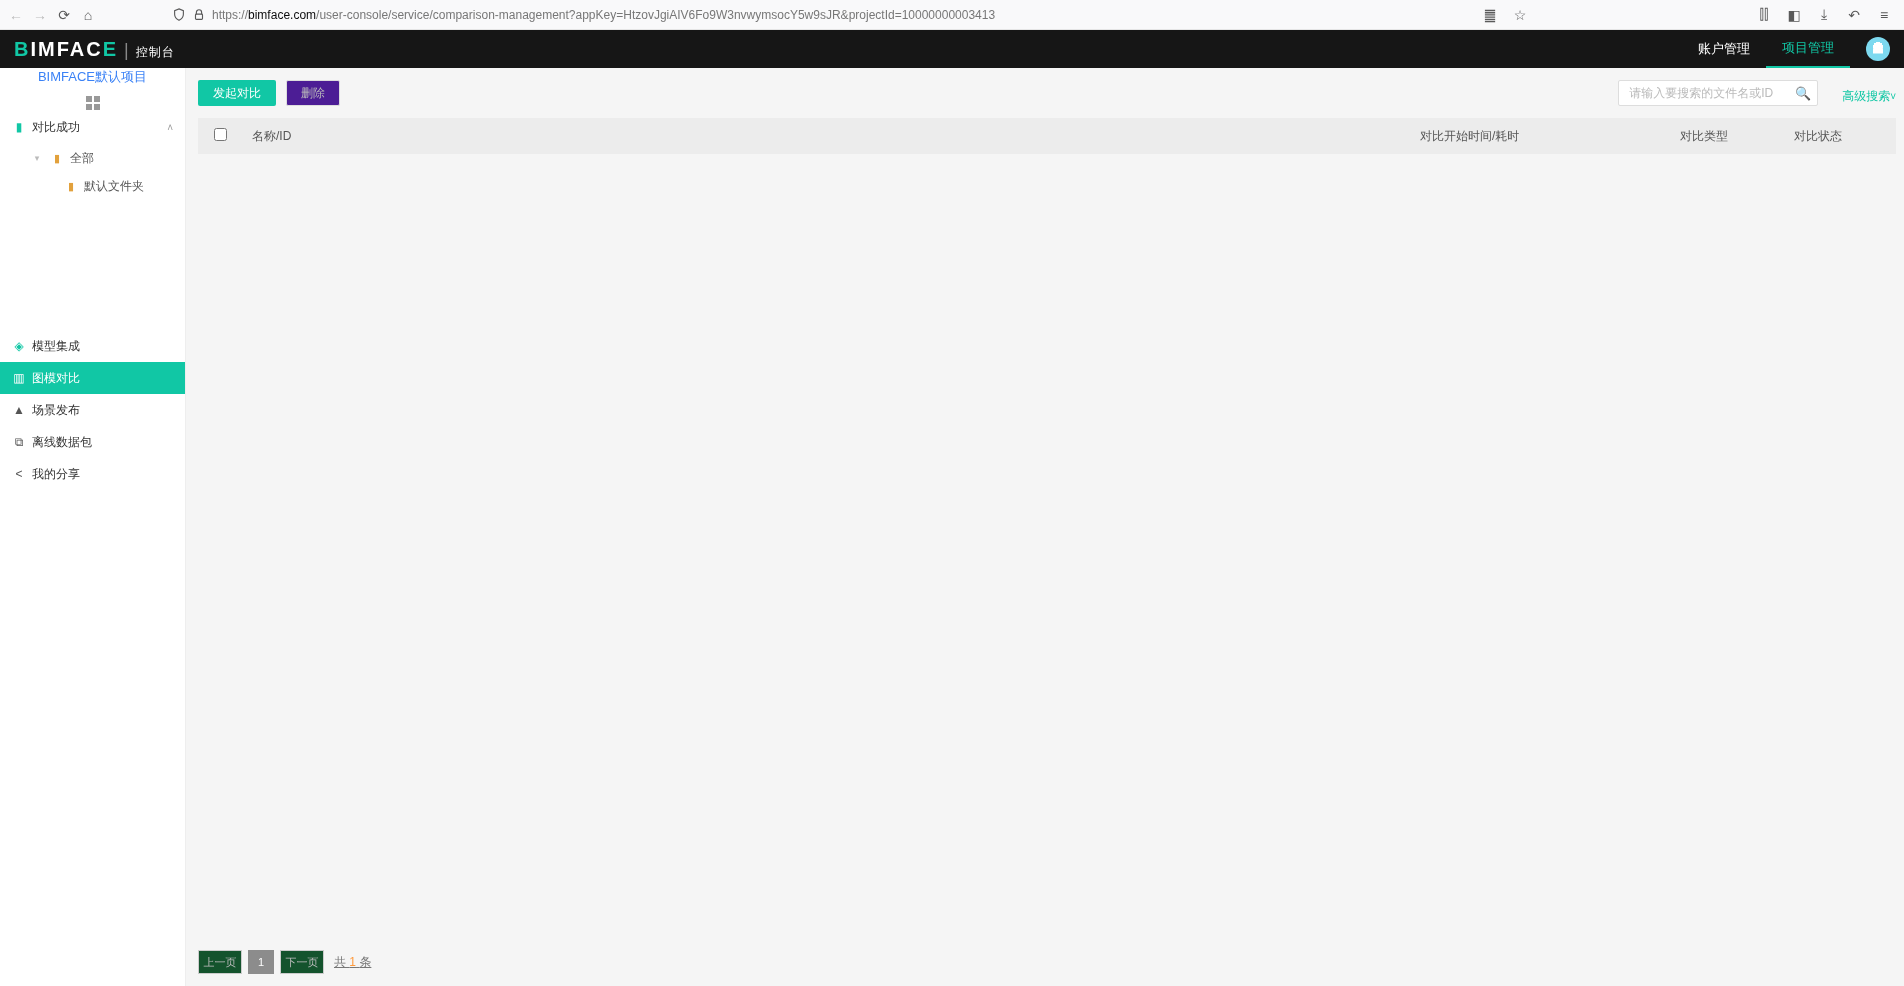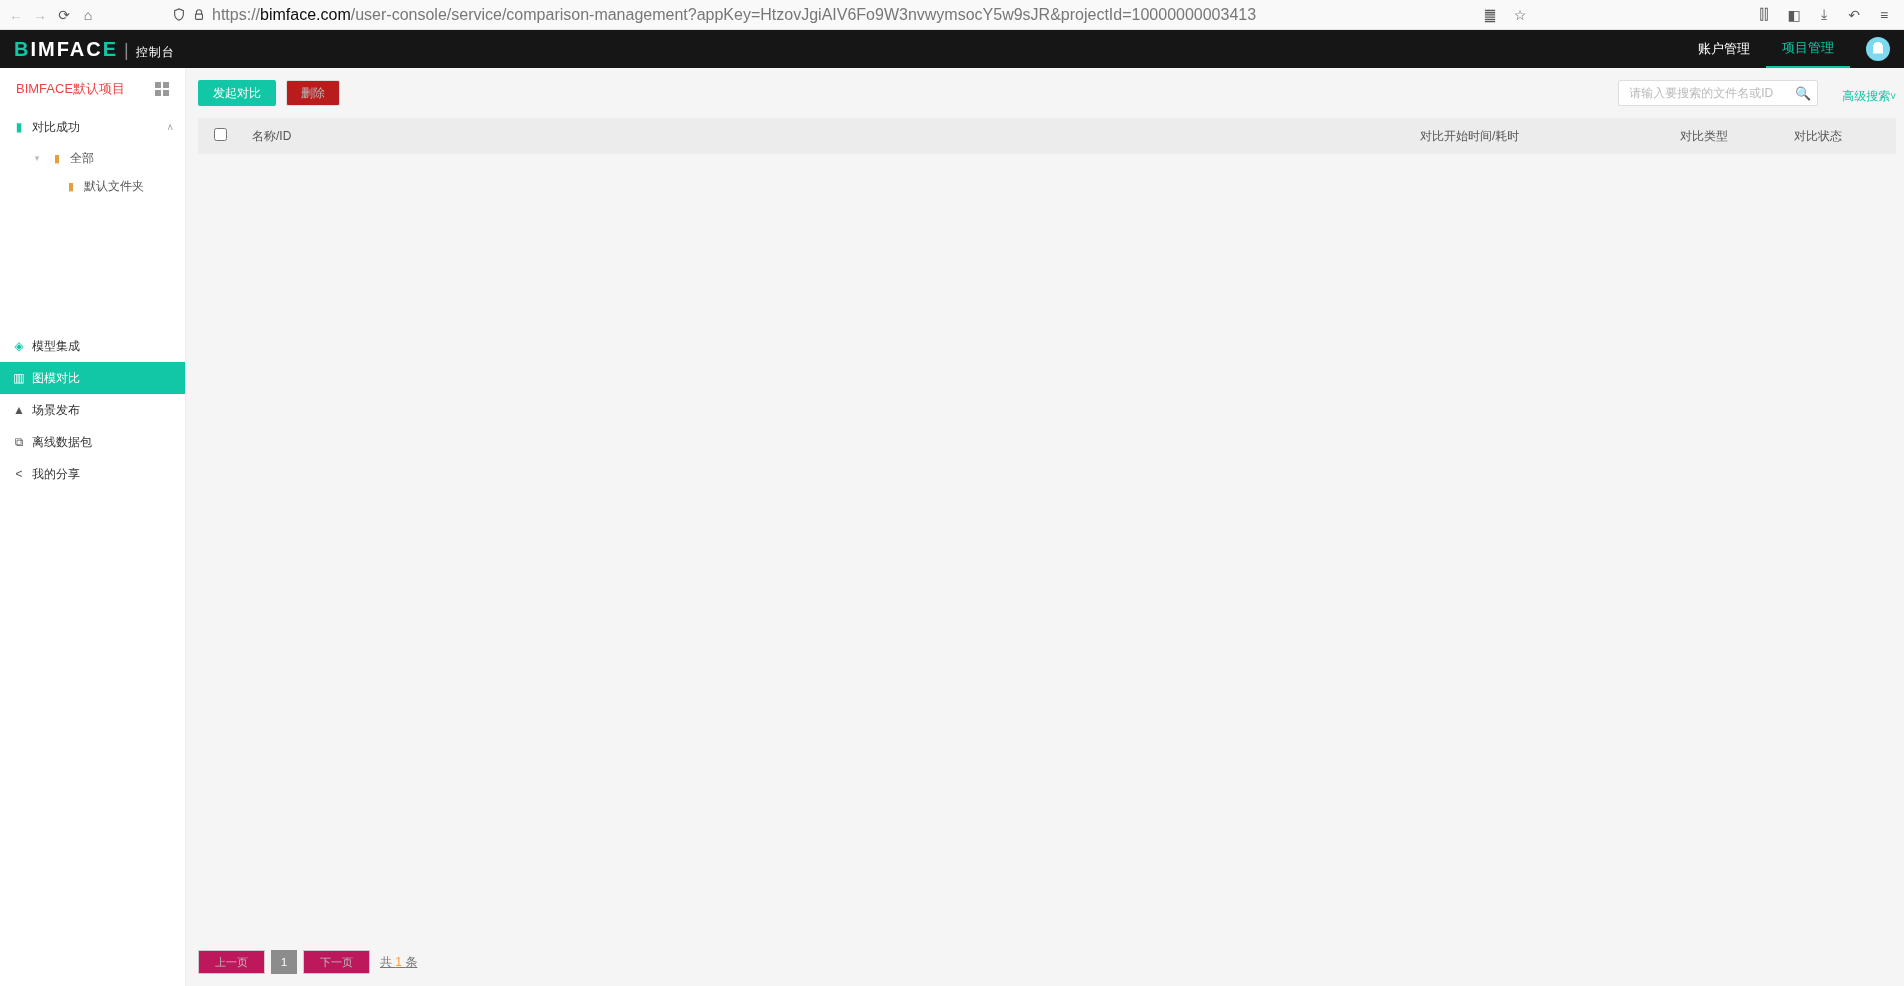--- a/index.html
+++ b/index.html
@@ -5,21 +5,21 @@
 * { margin: 0; padding: 0; box-sizing: border-box; font-family: -apple-system, "Segoe UI", "Microsoft YaHei", sans-serif; }
 body { background: #f5f5f5; width: 1904px; height: 986px; overflow: hidden; }
 
 
 .browser-bar { height: 30px; background: #f9f9fa; display: flex; align-items: center; padding: 0 8px; gap: 8px; border-bottom: 1px solid #e5e5e5; }
 .br-ico { width: 16px; height: 16px; display: inline-flex; align-items: center; justify-content: center; color: #5a5a5a; font-size: 14px; cursor: pointer; }
 .br-ico.disabled { color: #bbb; cursor: default; }
 .url-wrap { flex: 1; display: flex; align-items: center; padding: 0 8px; height: 22px; border-radius: 4px; margin-left: 60px; }
 .url-lock { width: 14px; height: 14px; margin-right: 6px; color: #5a5a5a; display:flex; align-items:center; justify-content:center;}
 .url-shield { width: 14px; height: 14px; margin-right: 6px; color: #5a5a5a; display:flex; align-items:center; justify-content:center;}
-.url-text { font-size: 16px; color: #777; white-space: nowrap; }
+.url-text { font-size: 12px; color: #777; white-space: nowrap; }
 .url-host { color: #0c0c0d; }
 .right-icons { display: flex; align-items: center; gap: 14px; padding-right: 4px; }
 
 
 .app-header { height: 38px; background: #161616; display: flex; align-items: center; padding: 12px 14px; color: #fff; }
 .logo { display: flex; align-items: baseline; font-weight: 400; letter-spacing: 1px; }
 .logo-bim { font-family: "Arial Black", Arial, sans-serif; font-size: 20px; letter-spacing: 2px; font-weight: 600; }
 .logo-bim .b-cyan { color: #11c7a5; }
 .logo-divider { color: #888; margin: 0 6px; font-size: 18px; }
 .logo-sub { font-size: 12px; color: #fff; }
@@ -27,21 +27,21 @@
 .header-link { font-size: 13px; color: #fff; padding: 0 16px; line-height: 36px; cursor: pointer; }
 .header-link.active { color: #11c7a5; border-bottom: 2px solid #11c7a5; }
 .avatar { width: 24px; height: 24px; border-radius: 50%; background: radial-gradient(circle at 50% 40%, #fff 0 25%, #7dd9ef 25% 100%); margin-left: 16px; cursor:pointer; position:relative; }
 .avatar::after{content:"";position:absolute;left:50%;top:50%;transform:translate(-50%,-55%);width:10px;height:10px;background:#fff;border-radius:50% 50% 0 0 / 60% 60% 0 0;}
 
 
 .app-body { display: flex; height: calc(986px - 30px - 38px); }
 
 
 .sidebar { width: 186px; background: #fff; border-right: 1px solid #eee; display:flex; flex-direction:column;}
-.project-row { display: flex; align-items: center; justify-content: space-between; padding: 0 16px; height: 42px; font-size: 13px; color:#ef4444;}
+.project-row { display: flex; align-items: center; justify-content: space-between; padding: 0 16px; height: 42px; font-size: 13px; color:#3b82f6;flex-direction:column;}
 .grid-icon { width: 14px; height: 14px; display: grid; grid-template-columns: 1fr 1fr; grid-template-rows: 1fr 1fr; gap: 2px; cursor:pointer;}
 .grid-icon span { background: #999; }
 .side-item { display: flex; align-items: center; height: 34px; padding: 0 12px; font-size: 12px; color: #333; cursor: pointer; gap: 6px; }
 .side-item.collapsible { justify-content: flex-start; }
 .side-item .chev { margin-left: auto; color: #999; font-size: 10px;}
 .side-sub { padding-left: 18px; }
 .side-sub .side-item { height: 28px; color: #555; }
 .side-sub2 { padding-left: 34px; }
 .ic { width: 14px; height: 14px; display:inline-flex; align-items:center; justify-content:center; font-size: 12px;}
 .ic-folder { color: #11c7a5; }
@@ -53,21 +53,21 @@
 .side-menu { }
 .side-menu .side-item { height: 32px; font-size: 12px; }
 .side-menu .side-item.active { background: #11c7a5; color: #fff; }
 .side-menu .side-item.active .ic { color:#fff; }
 
 
 .main { flex: 1; padding: 12px 8px 8px 12px; background: #f5f5f5; display:flex; flex-direction:column;}
 .toolbar { display: flex; height: 32px; gap: 10px; margin-bottom: 6px;}
 .btn { height: 26px; padding: 0 14px; font-size: 12px; border-radius: 2px; cursor: pointer; border: 1px solid transparent; display:inline-flex; align-items:center;}
 .btn-primary { background: #11c7a5; color: #fff; }
-.btn-ghost { background: #b91c1c; color: #bbb; border-color: #ddd; cursor: not-allowed; }
+.btn-ghost { background: #4c1d95; color: #bbb; border-color: #ddd; cursor: not-allowed; }
 .toolbar-spacer { flex: 1; }
 .search-box { width: 200px; height: 26px; border: 1px solid #ddd; border-radius: 2px; display: flex; align-items: center; padding: 0 6px 0 10px; background: #fff; }
 .search-box input { flex:1; border: none; outline: none; font-size: 12px; color:#333; }
 .search-box input::placeholder { color: #bbb; }
 .search-box .sch-ic { color: #bbb; font-size: 13px; cursor:pointer;}
 .adv-search { font-size: 12px; color: #11c7a5; margin-left: 14px; cursor: pointer; display:flex; align-items:center; gap:0;}
 .adv-search .chev { font-size:10px; }
 
 .table { background: #fff; }
 .thead { display: flex; align-items: center; height: 36px; background: #ececec; font-size: 12px; color: #555; }
@@ -84,21 +84,21 @@
 .file-ico::after{content:"";position:absolute;left:3px;bottom:3px;width:10px;height:10px;border:1px solid #4a90d9;border-radius:2px;}
 .name-block .title { color: #333; }
 .name-block .sub { color: #aaa; font-size: 11px; margin-top: 2px;}
 .col-time .t1 { color:#333; }
 .col-time .t2 { color:#aaa; font-size:11px; margin-top:2px;}
 .status-ok { color: #11c7a5; }
 input[type=checkbox]{width:13px;height:13px;}
 
 
 .pager-bar { margin-top: auto; display: flex; align-items: center; gap: 6px; padding: 8px 0 4px 0; font-size: 12px; color:#777;}
-.pg-btn { height: 24px; min-width:44px; padding: 0 16px; border: 1px solid #ccc; background: #be185d; color: #bbb; font-size: 11px; cursor: not-allowed; display:inline-flex;align-items:center;justify-content:center;}
+.pg-btn { height: 24px; min-width:44px; padding: 0 4px; border: 1px solid #ccc; background: #14532d; color: #bbb; font-size: 11px; cursor: not-allowed; display:inline-flex;align-items:center;justify-content:center;}
 .pg-num { height:24px; width:26px; background:#8c8c8c; color:#fff; display:inline-flex;align-items:center;justify-content:center; font-size:11px;}
 .total { margin-left: 4px; text-decoration: underline; }
 .total .cnt { color: #ff9a3c; }
 
 
 svg { display:block; }
 </style>
 </head>
 <body>
 

